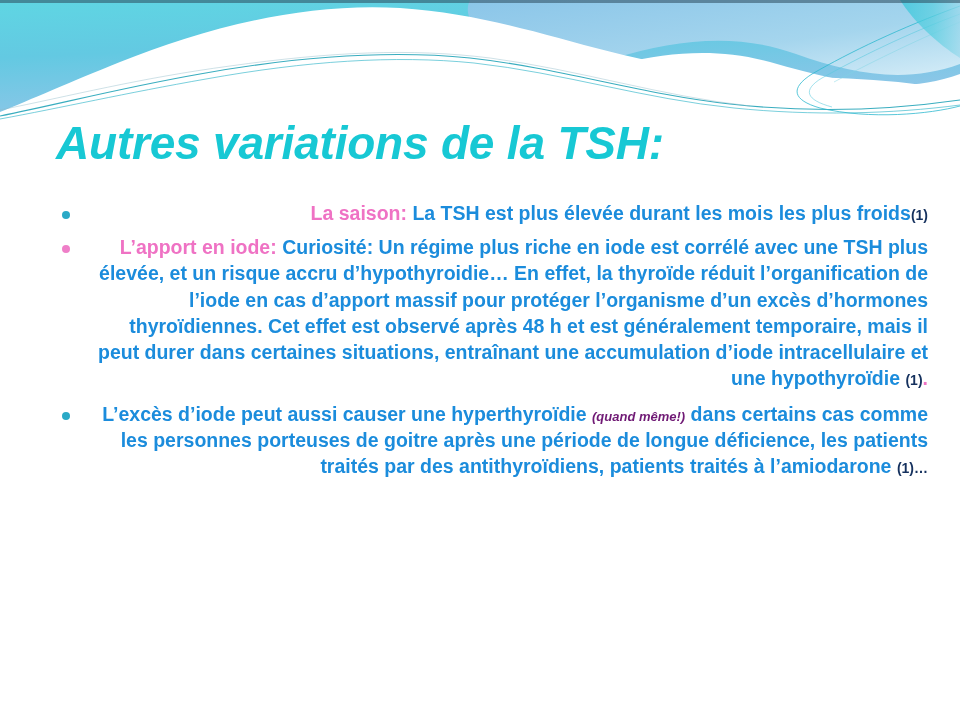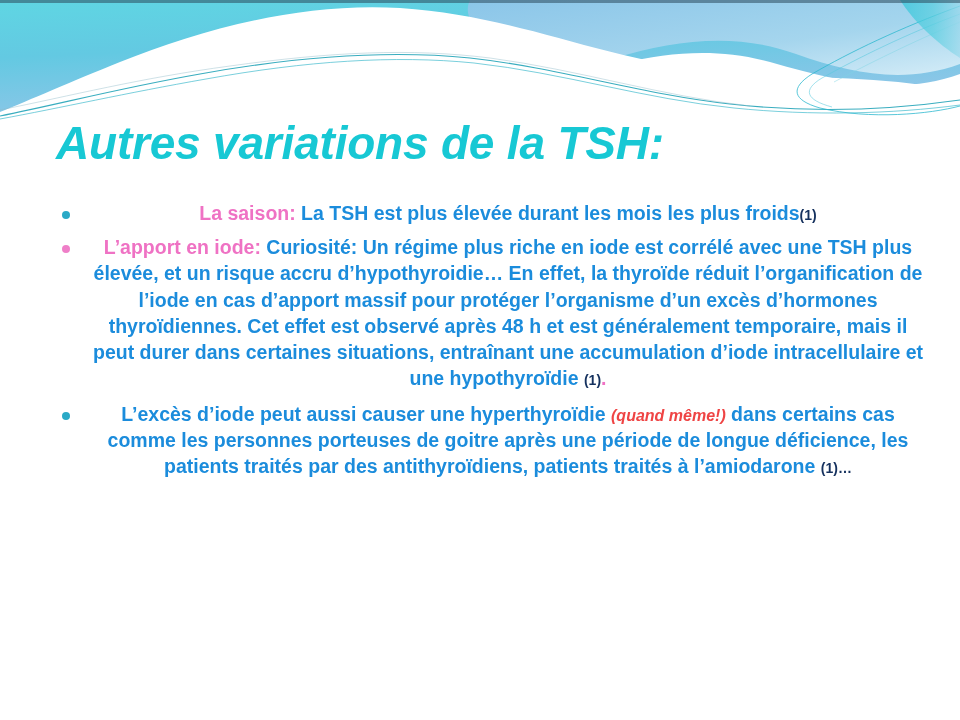--- a/index.html
+++ b/index.html
@@ -83,39 +83,39 @@
     border-radius: 50%;
     background: #2aa9c6;
   }
   .bullet-dot.pink { background: #ef7fc8; }
 
   .btext {
     font-size: 19.5px;
     font-weight: bold;
     line-height: 1.345;
     color: #1b8cdc;
-    text-align: center;
+    text-align: right;
   }
   .lead-pink {
     color: #ef72c4;
   }
   .ref {
     font-size: 14px;
     color: #15315e;
     font-weight: bold;
   }
   .dot-pink {
     color: #ef72c4;
     font-weight: bold;
   }
   .aside {
     font-style: italic;
-    font-size: 16px;
+    font-size: 13px;
     font-weight: bold;
-    color: #ef4444;
+    color: #701a75;
   }
 
   #b1 { top: 0px; }
   #b2 { margin-top: 8px; }
   #b3 { margin-top: 9px; }
 </style>
 </head>
 <body>
 
 <div id="slide">

